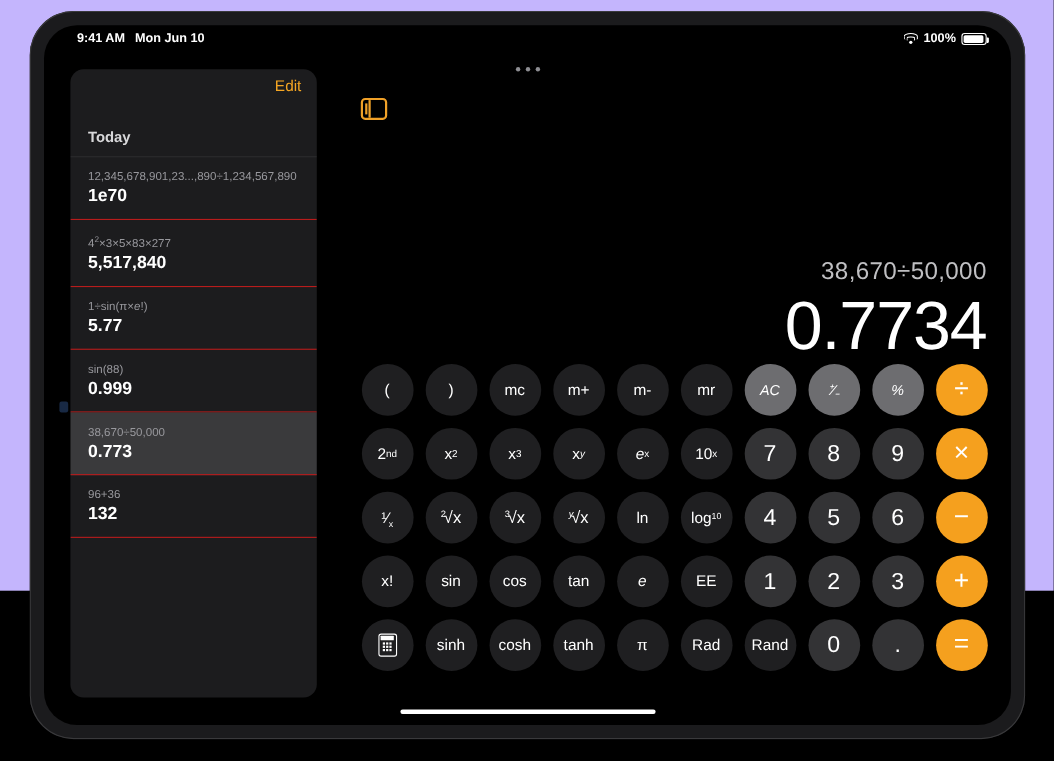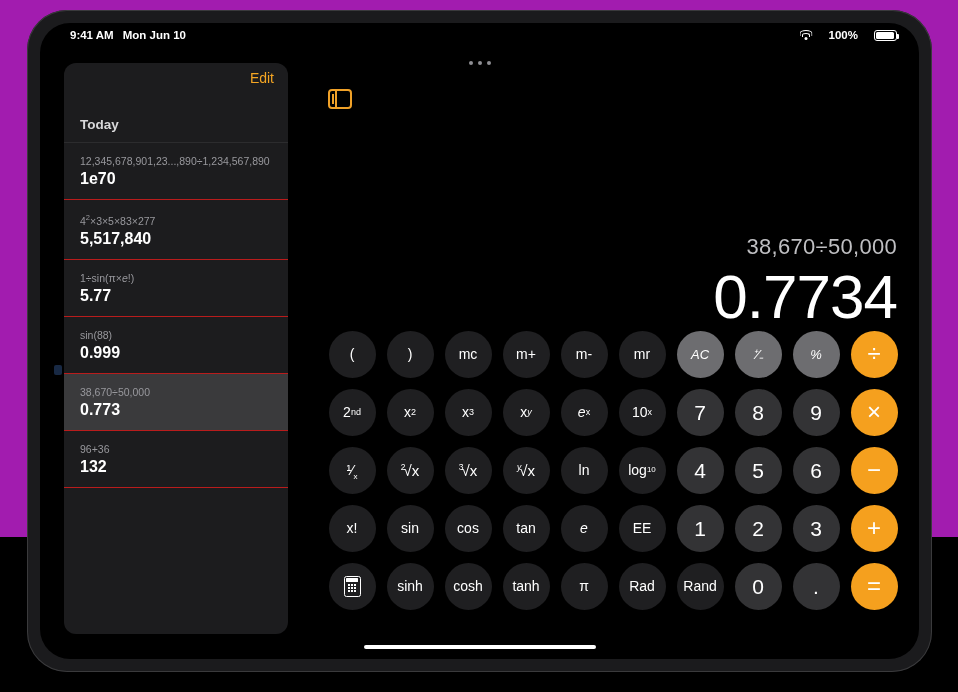--- a/index.html
+++ b/index.html
@@ -7,21 +7,21 @@
     width:958px; height:692px;
     background:#000;
     font-family:"Liberation Sans", sans-serif;
     overflow:hidden;
   }
 
   
   #scene {
     position:relative;
     width:958px; height:537px;
-    background:#a21caf;
+    background:#c4b5fd;
   }
   #device-frame {
     position:absolute;
     left:27px; top:10px;
     width:905px; height:662px;
     background:#1b1b1d;
     border-radius:40px;
     box-shadow:0 0 0 1px #3a3a3c inset;
   }
   #bezel {
@@ -48,21 +48,21 @@
     display:flex; align-items:center;
     color:#fff; font-size:11.5px; font-weight:bold;
   }
   #status-left {
     position:absolute; left:30px; top:6px;
     display:flex; gap:9px; align-items:center;
     white-space:nowrap;
   }
   #status-right {
     position:absolute; right:22px; top:6px;
-    display:flex; gap:16px; align-items:flex-end;
+    display:flex; gap:5px; align-items:flex-end;
   }
   .wifi-icon { display:inline-block; width:14px; height:11px; position:relative; }
   .wifi-icon span {
     position:absolute; left:50%; border:1.4px solid #fff;
     border-bottom:none; border-radius:50% 50% 0 0;
     transform:translateX(-50%);
   }
   .wifi-icon .w1 { width:13px; height:6px; top:0; }
   .wifi-icon .w2 { width:8px; height:4px; top:3px; }
   .wifi-icon .w3 { width:3px; height:3px; top:6.5px; border-radius:50%;

